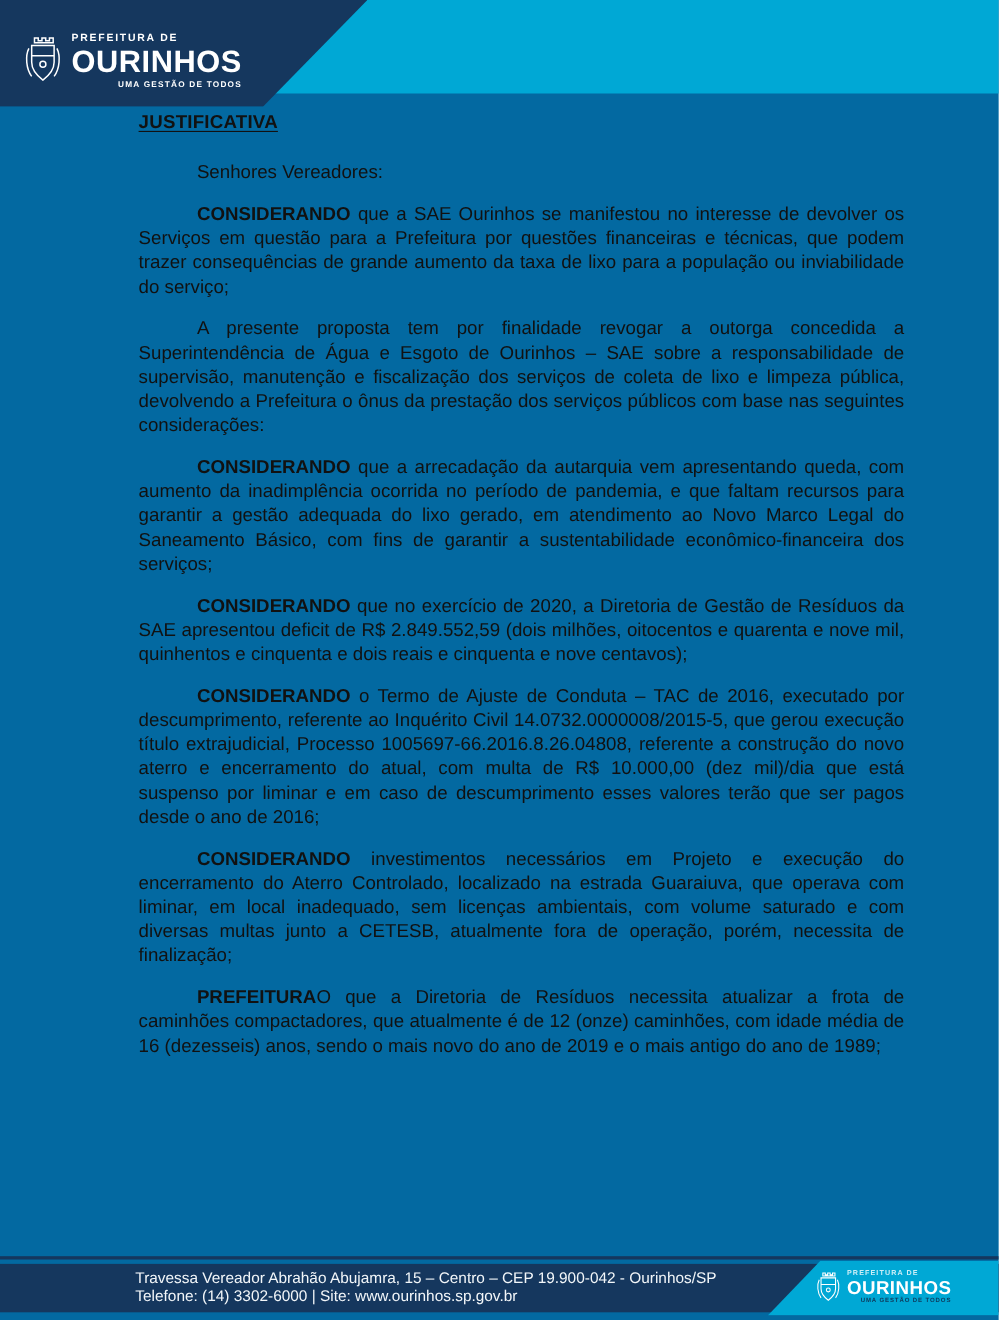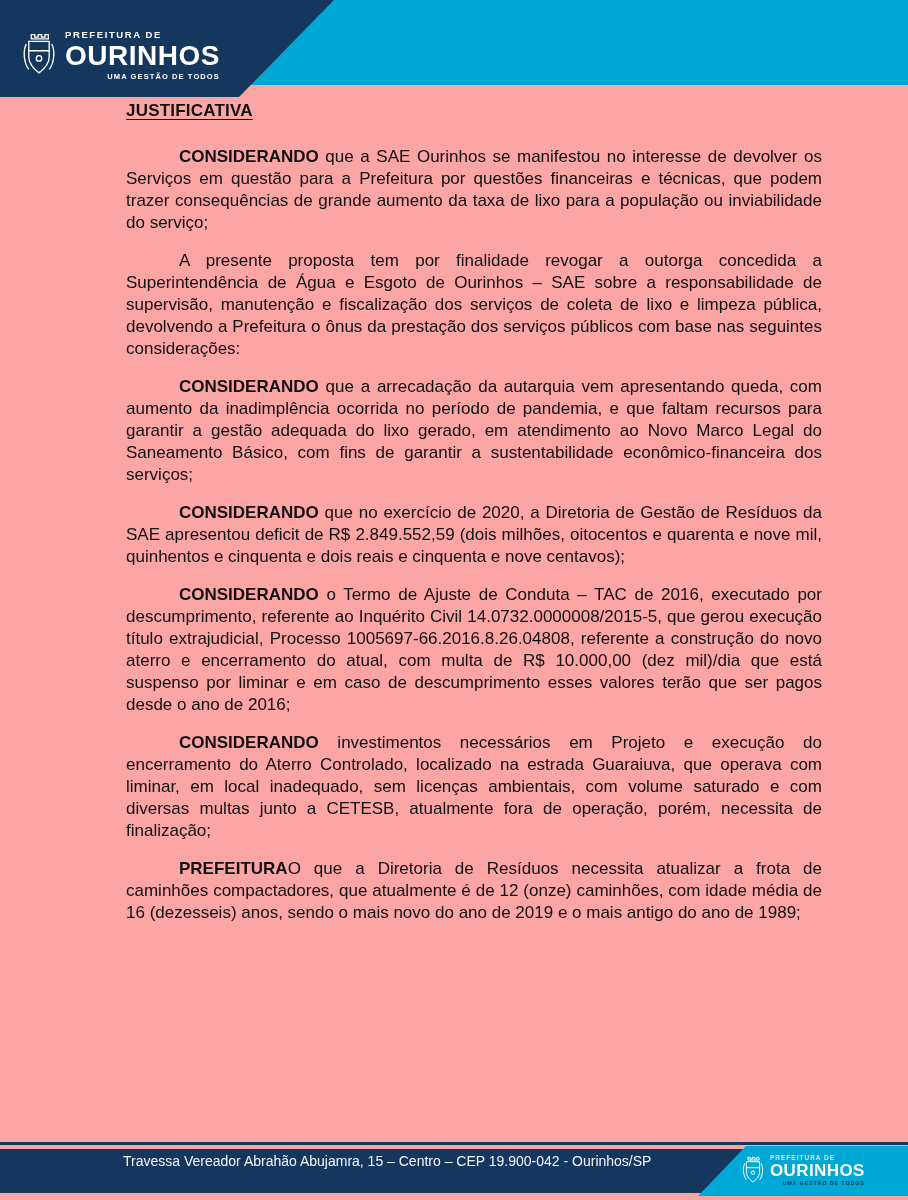--- a/index.html
+++ b/index.html
@@ -1,20 +1,20 @@
 <!DOCTYPE html>
 <html lang="pt-BR"><head>
 <meta charset="utf-8">
 <style>
   html, body { margin: 0; padding: 0; background: #ffffff; }
   .page {
     position: relative;
     width: 908px;
     height: 1200px;
-    background: #fca5a5;
+    background: #0369a1;
     font-family: "Liberation Sans", "DejaVu Sans", sans-serif;
     overflow: hidden;
   }
 
   
   .hdr-cyan {
     position: absolute; top: 0; left: 0;
     width: 100%; height: 85px;
     background: #00a8d5;
   }
@@ -113,20 +113,21 @@
           <div class="logo-city">OURINHOS</div>
           <div class="logo-tagline">UMA GESTÃO DE TODOS</div>
         </div>
       </div>
     </div>
   </header>
 
   <main class="doc">
     <h1>JUSTIFICATIVA</h1>
     <section id="paragraphs">
+    <p><b></b><span>Senhores Vereadores:</span></p>
 
 
     <p><b>CONSIDERANDO</b><span> que a SAE Ourinhos se manifestou no interesse de devolver os Serviços em questão para a Prefeitura por questões financeiras e técnicas, que podem trazer consequências de grande aumento da taxa de lixo para a população ou inviabilidade do serviço;</span></p>
 
     <p><b></b><span>A presente proposta tem por finalidade revogar a outorga concedida a Superintendência de Água e Esgoto de Ourinhos – SAE sobre a responsabilidade de supervisão, manutenção e fiscalização dos serviços de coleta de lixo e limpeza pública, devolvendo a Prefeitura o ônus da prestação dos serviços públicos com base nas seguintes considerações:</span></p>
 
     <p><b>CONSIDERANDO</b><span> que a arrecadação da autarquia vem apresentando queda, com aumento da inadimplência ocorrida no período de pandemia, e que faltam recursos para garantir a gestão adequada do lixo gerado, em atendimento ao Novo Marco Legal do Saneamento Básico, com fins de garantir a sustentabilidade econômico-financeira dos serviços;</span></p>
 
     <p><b>CONSIDERANDO</b><span> que no exercício de 2020, a Diretoria de Gestão de Resíduos da SAE apresentou deficit de R$ 2.849.552,59 (dois milhões, oitocentos e quarenta e nove mil, quinhentos e cinquenta e dois reais e cinquenta e nove centavos);</span></p>
 
@@ -136,20 +137,21 @@
 
     <p><b>PREFEITURA</b><span>O que a Diretoria de Resíduos necessita atualizar a frota de caminhões compactadores, que atualmente é de 12 (onze) caminhões, com idade média de 16 (dezesseis) anos, sendo o mais novo do ano de 2019 e o mais antigo do ano de 1989;</span></p>
   </section>
   </main>
 
   <footer>
     <div class="ftr-line"></div>
     <div class="ftr-bar">
       <div class="ftr-text">
         <div>Travessa Vereador Abrahão Abujamra, 15 – Centro – CEP 19.900-042 - Ourinhos/SP</div>
+        <div>Telefone: (14) 3302-6000 | Site: www.ourinhos.sp.gov.br</div>
       </div>
     </div>
     <div class="ftr-cyan">
       <div class="logo logo-sm">
         <span class="crest">
           <svg viewBox="0 0 40 56" fill="none" stroke="#ffffff" stroke-width="1.8">
             <path d="M11 9 V4 h4 v3 h4 V4 h4 v3 h4 V4 h4 v5 z"></path>
             <path d="M8 12 h24 v18 c0 10 -8 16 -12 19 c-4 -3 -12 -9 -12 -19 z"></path>
             <path d="M8 23 h24"></path>
             <circle cx="20" cy="32" r="3.2"></circle>

